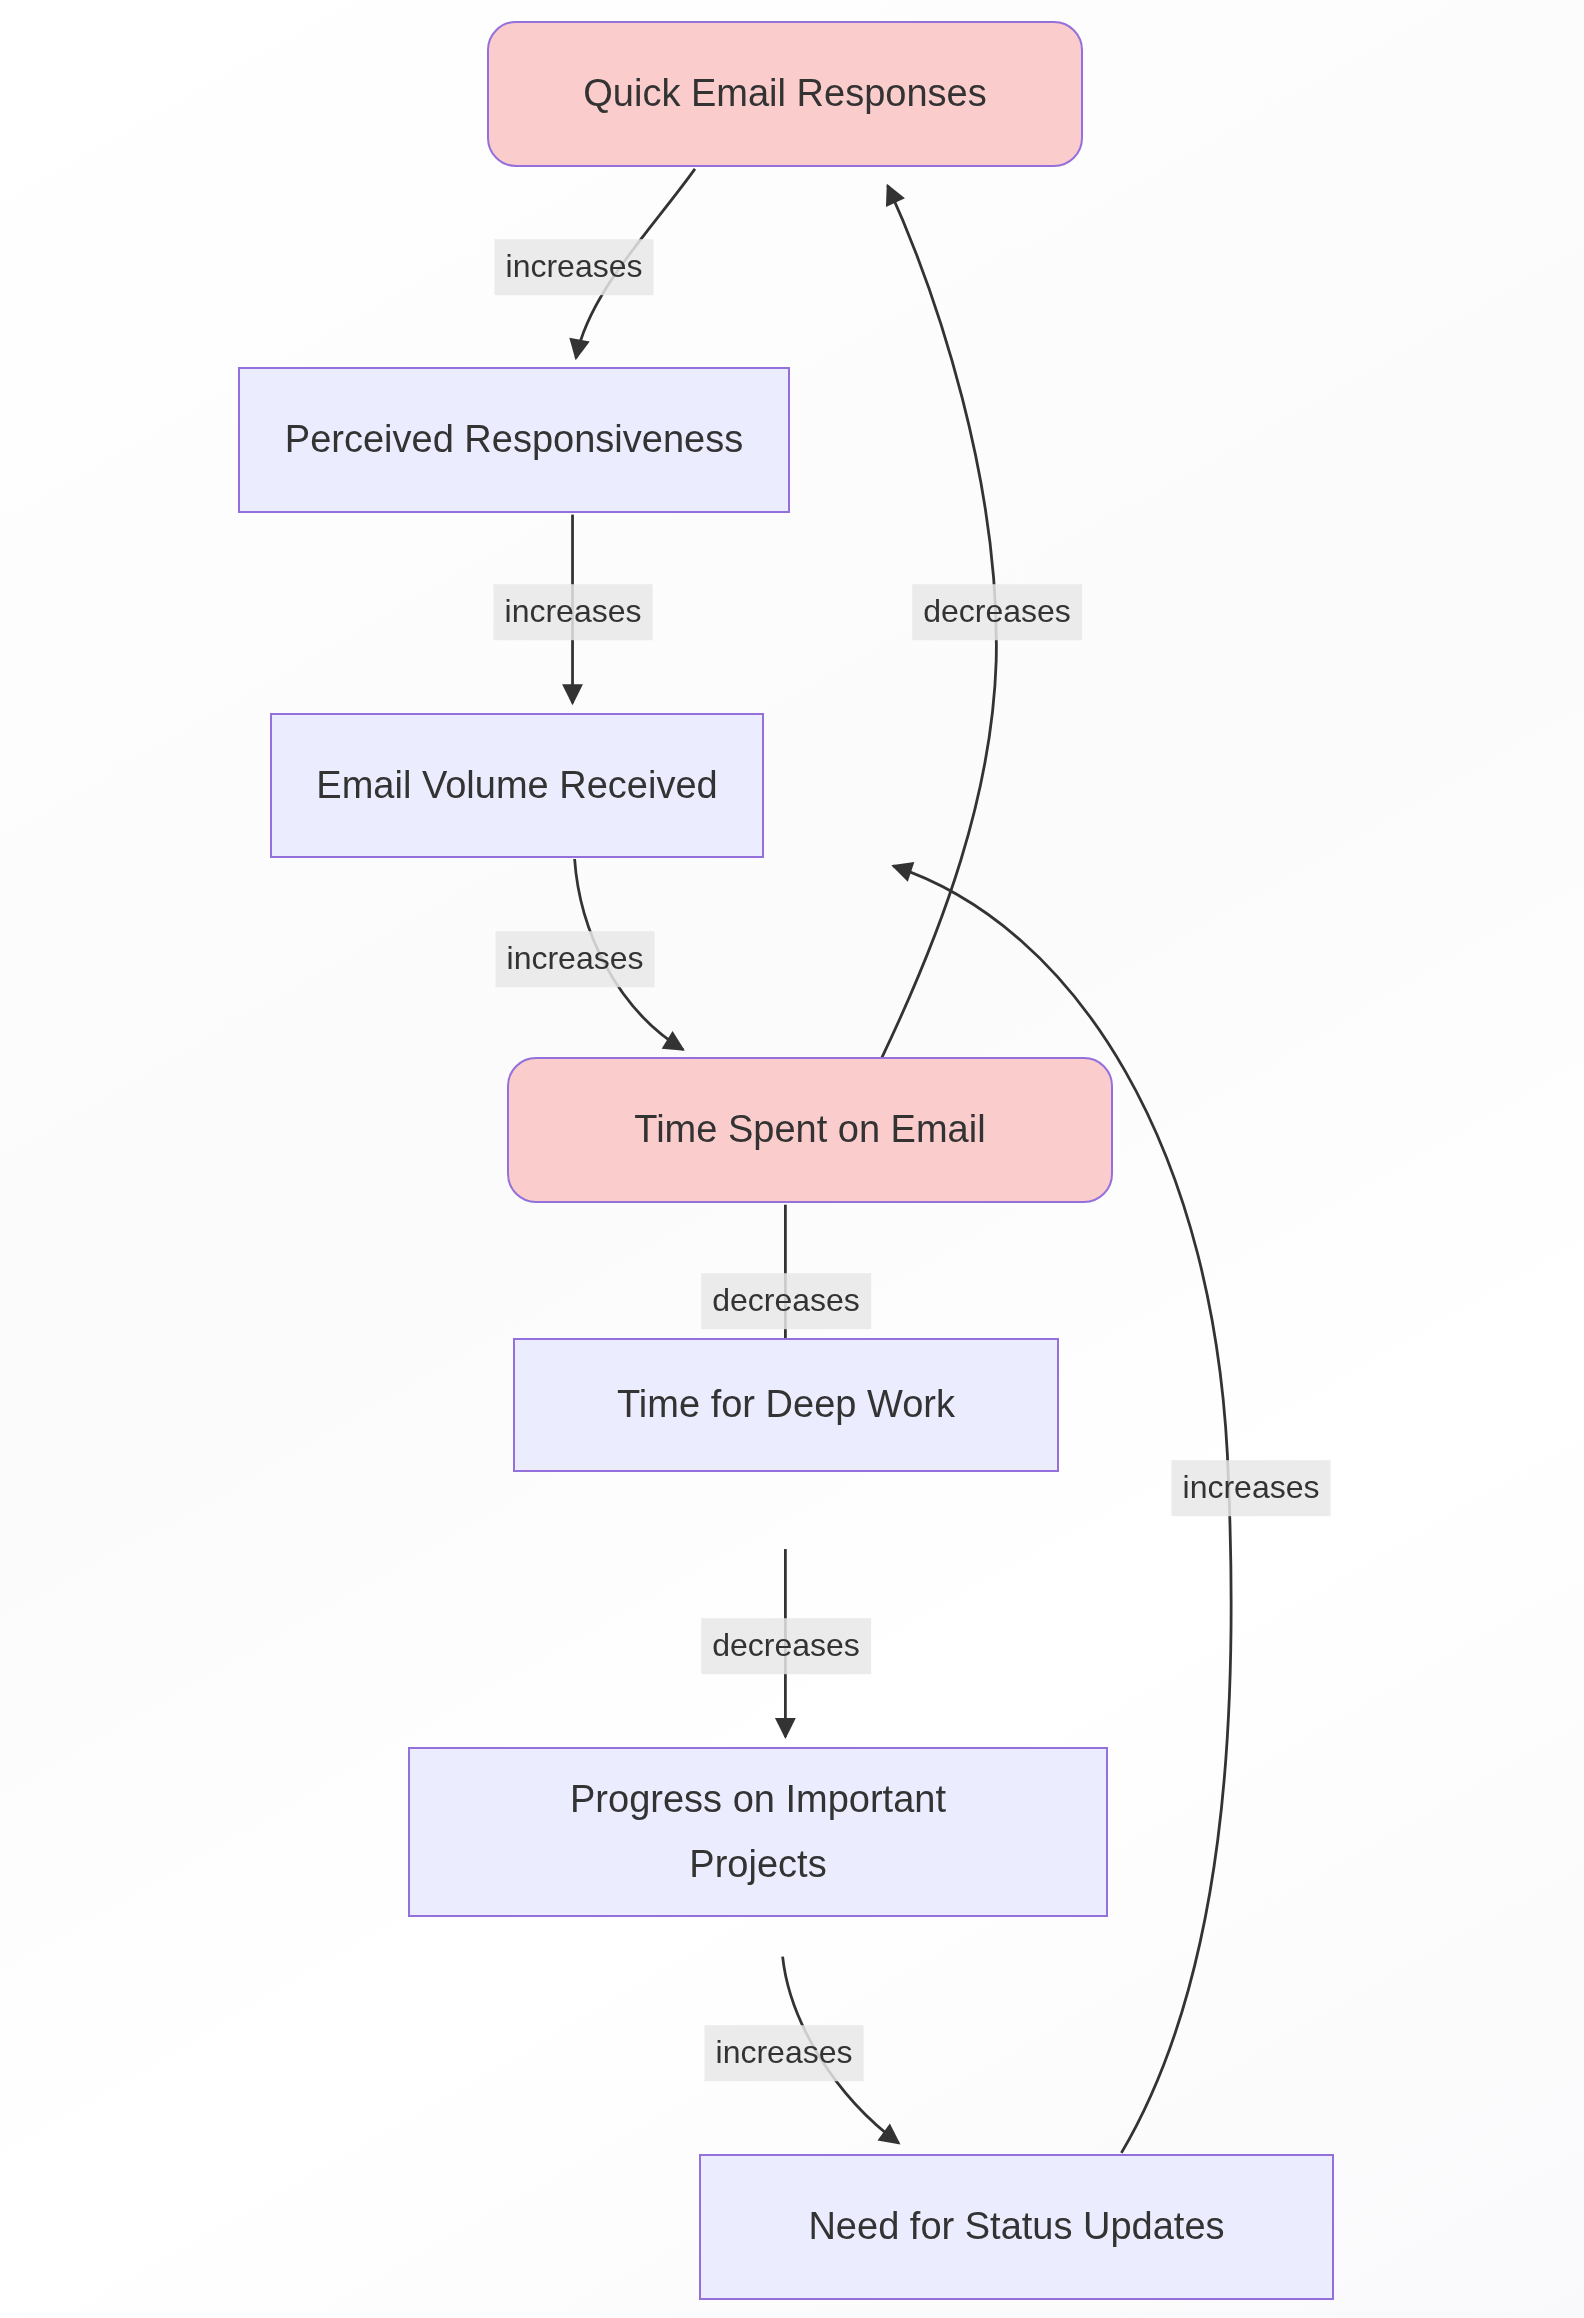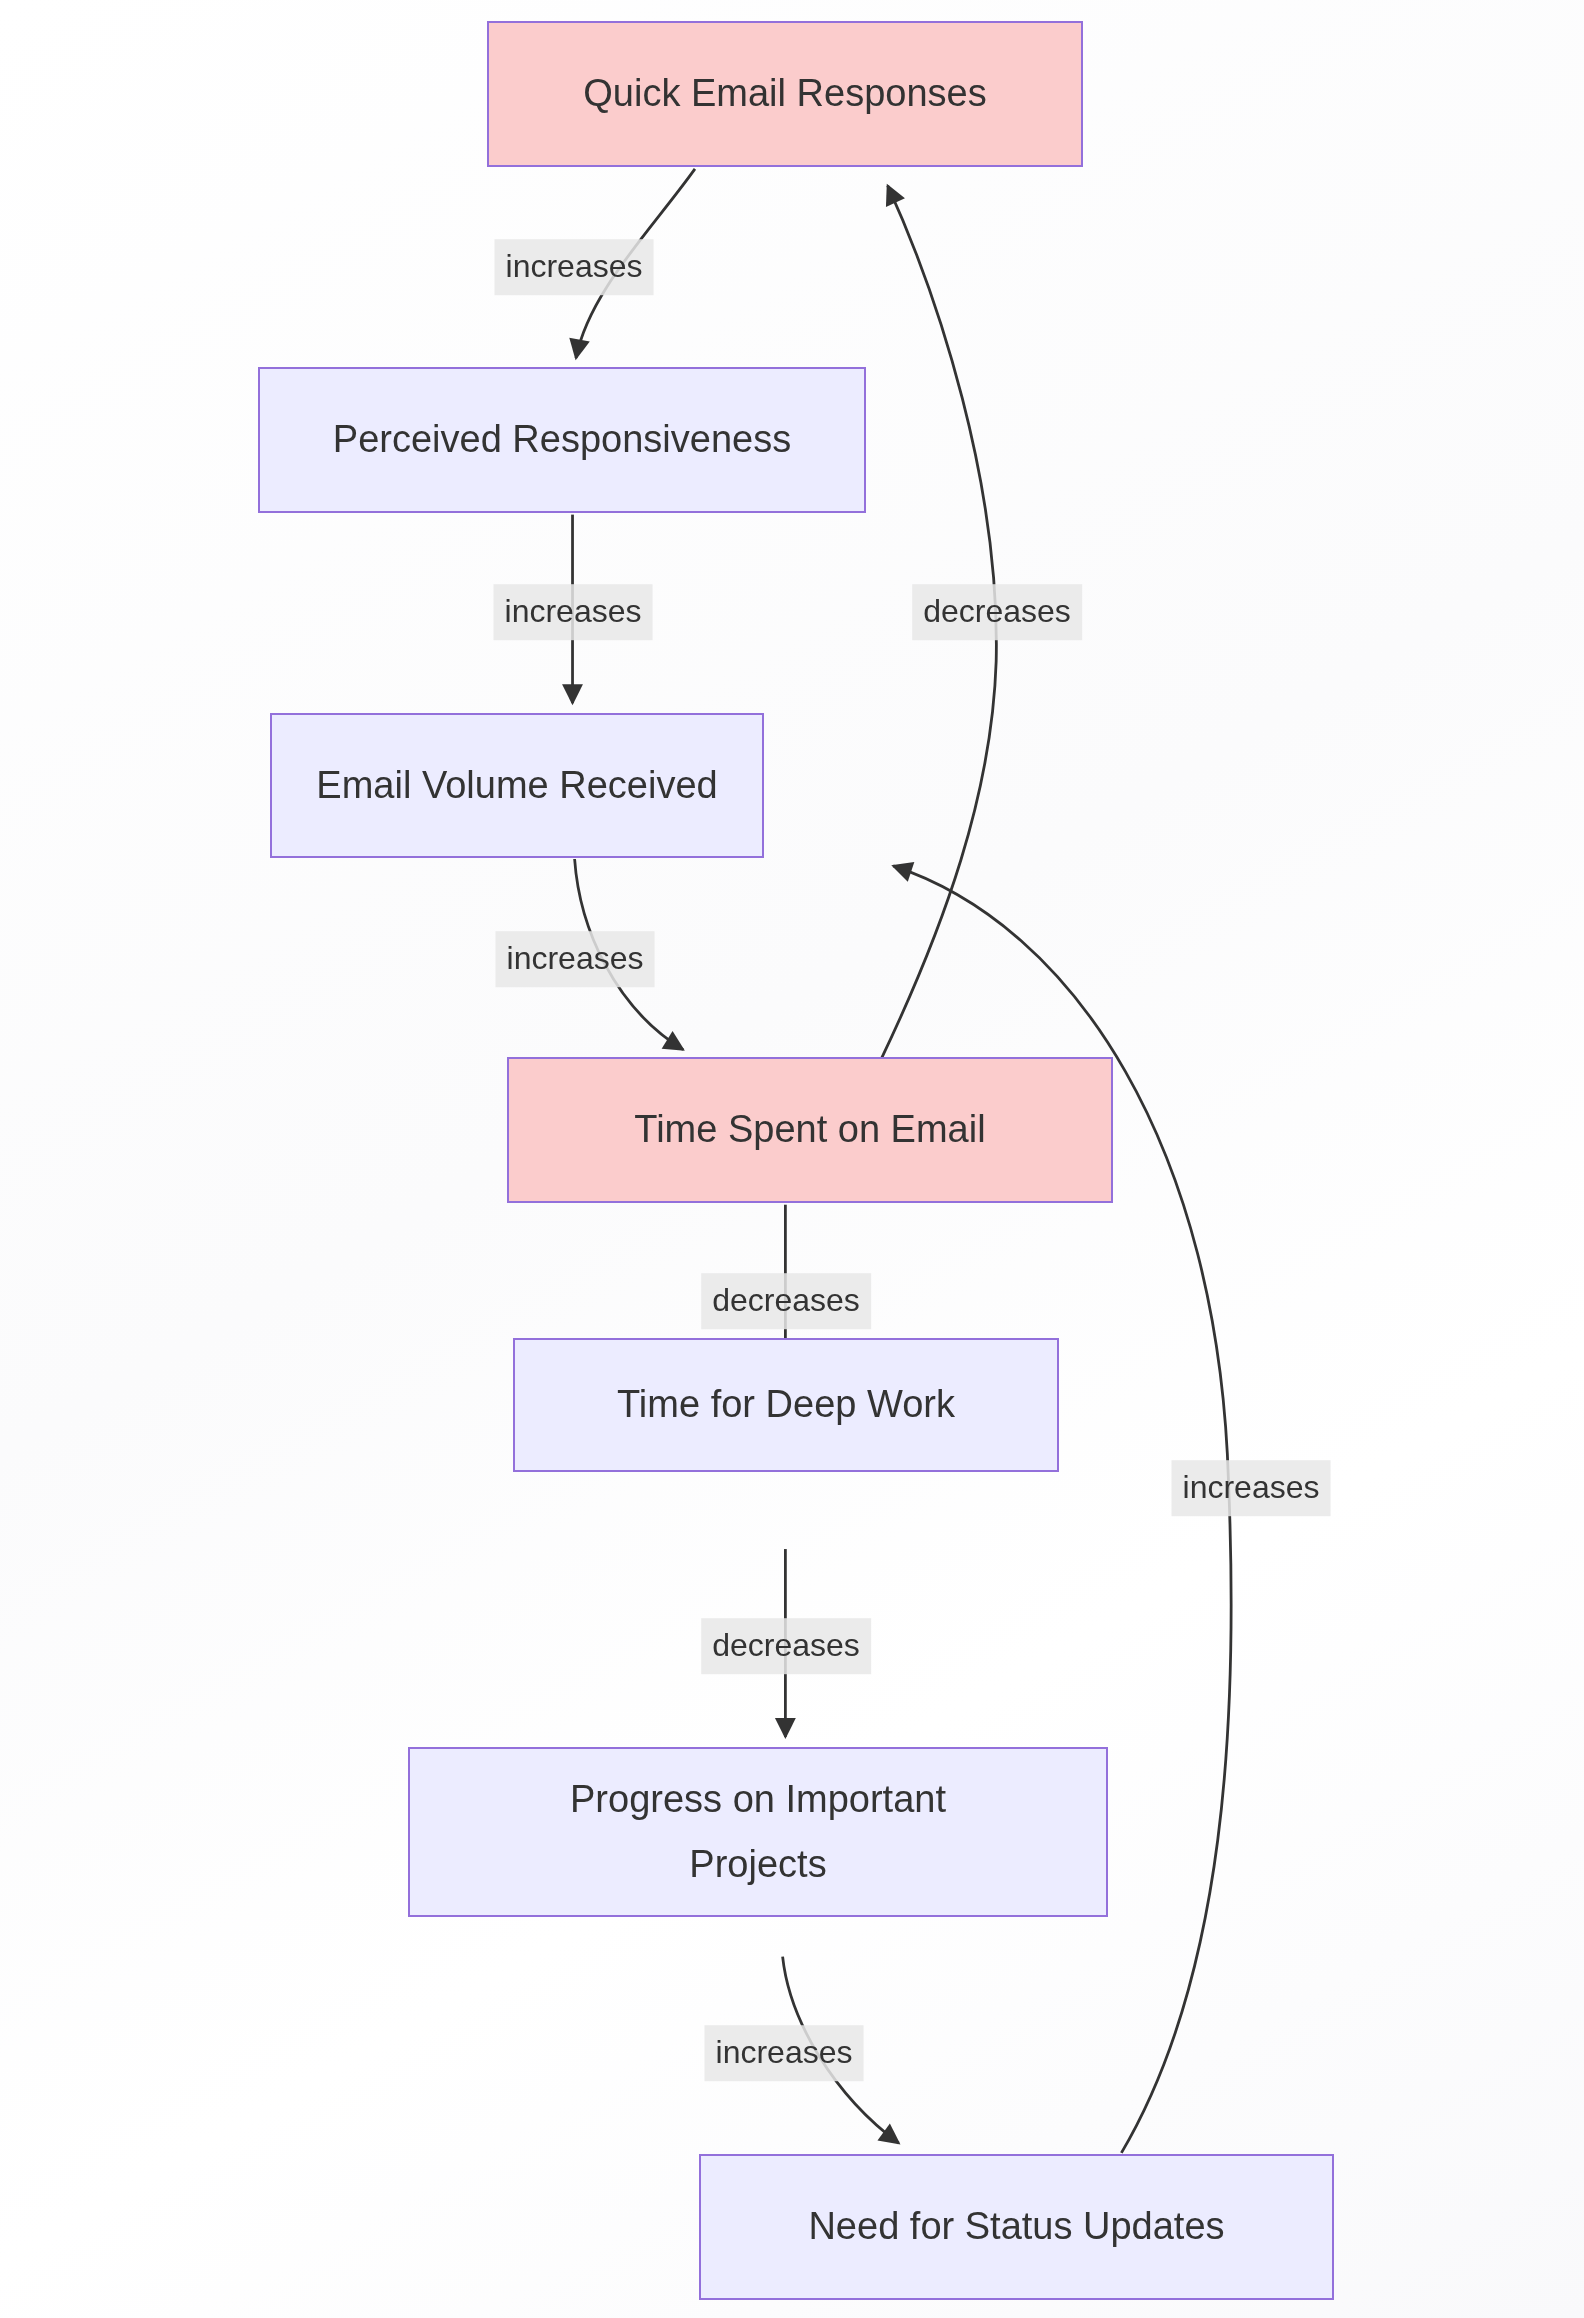--- a/index.html
+++ b/index.html
@@ -17,21 +17,21 @@
   path.edge{fill:none;stroke:var(--edge-line,#333333);stroke-width:4px;}
   #arrowhead path{fill:var(--edge-line,#333333);}
   .node{
     position:absolute;box-sizing:border-box;
     display:flex;align-items:center;justify-content:center;
     background:var(--node-fill,#ECECFF);
     border:2.8px solid var(--node-border,#9370DB);
     color:var(--text,#333333);
     font-size:38px;line-height:1.4;text-align:center;
   }
-  .node.highlight{background:var(--node-fill-highlight,#FBCCCC);}
+  .node.highlight{background:var(--node-fill-highlight,#FBCCCC);border-radius:29px;}
   .node span{display:inline-block;}
   .node.wrap span{max-width:452px;line-height:1.7;}
   .edge-label{
     position:absolute;transform:translate(-50%,-50%);
     background:var(--edge-label-bg,rgba(232,232,232,0.85));
     color:var(--text,#333333);
     font-size:32px;line-height:1.3;
     padding:7px 11px;white-space:nowrap;
   }
 </style>
@@ -61,21 +61,21 @@
 
     <path class="edge" d="M 1125,2812 C 1135,2905 1200,3012 1292,3080" marker-end="url(#arrowhead)"></path>
 
     <path class="edge" d="M 1612,3094 C 1762,2840 1780,2470 1766,2130 C 1752,1650 1545,1330 1284,1244" marker-end="url(#arrowhead)"></path>
   </svg>
 
   <div class="node highlight" style="left:487px;top:21px;width:596px;height:146px">
     <span>Quick Email Responses</span>
   </div>
 
-  <div class="node" style="left:258px;top:367px;width:608px;height:146px">
+  <div class="node" style="left:238px;top:367px;width:552px;height:146px">
     <span>Perceived Responsiveness</span>
   </div>
 
   <div class="node" style="left:270px;top:713px;width:494px;height:145px">
     <span>Email Volume Received</span>
   </div>
 
   <div class="node highlight" style="left:507px;top:1057px;width:606px;height:146px">
     <span>Time Spent on Email</span>
   </div>

